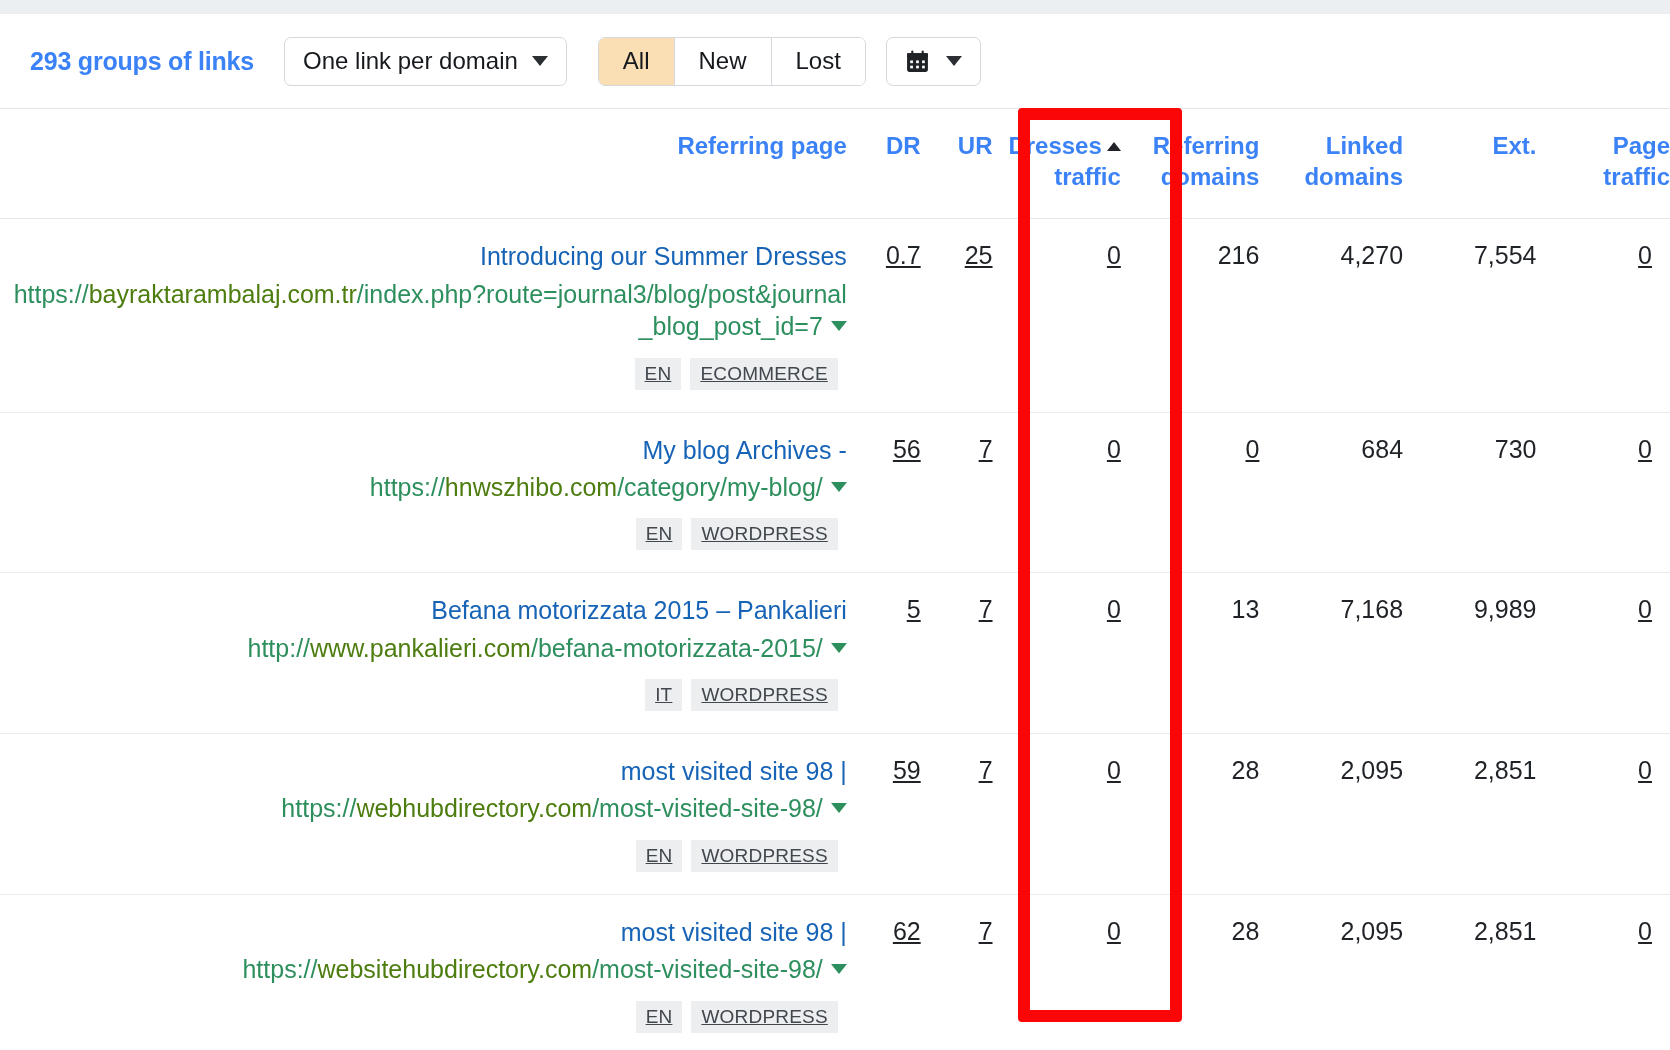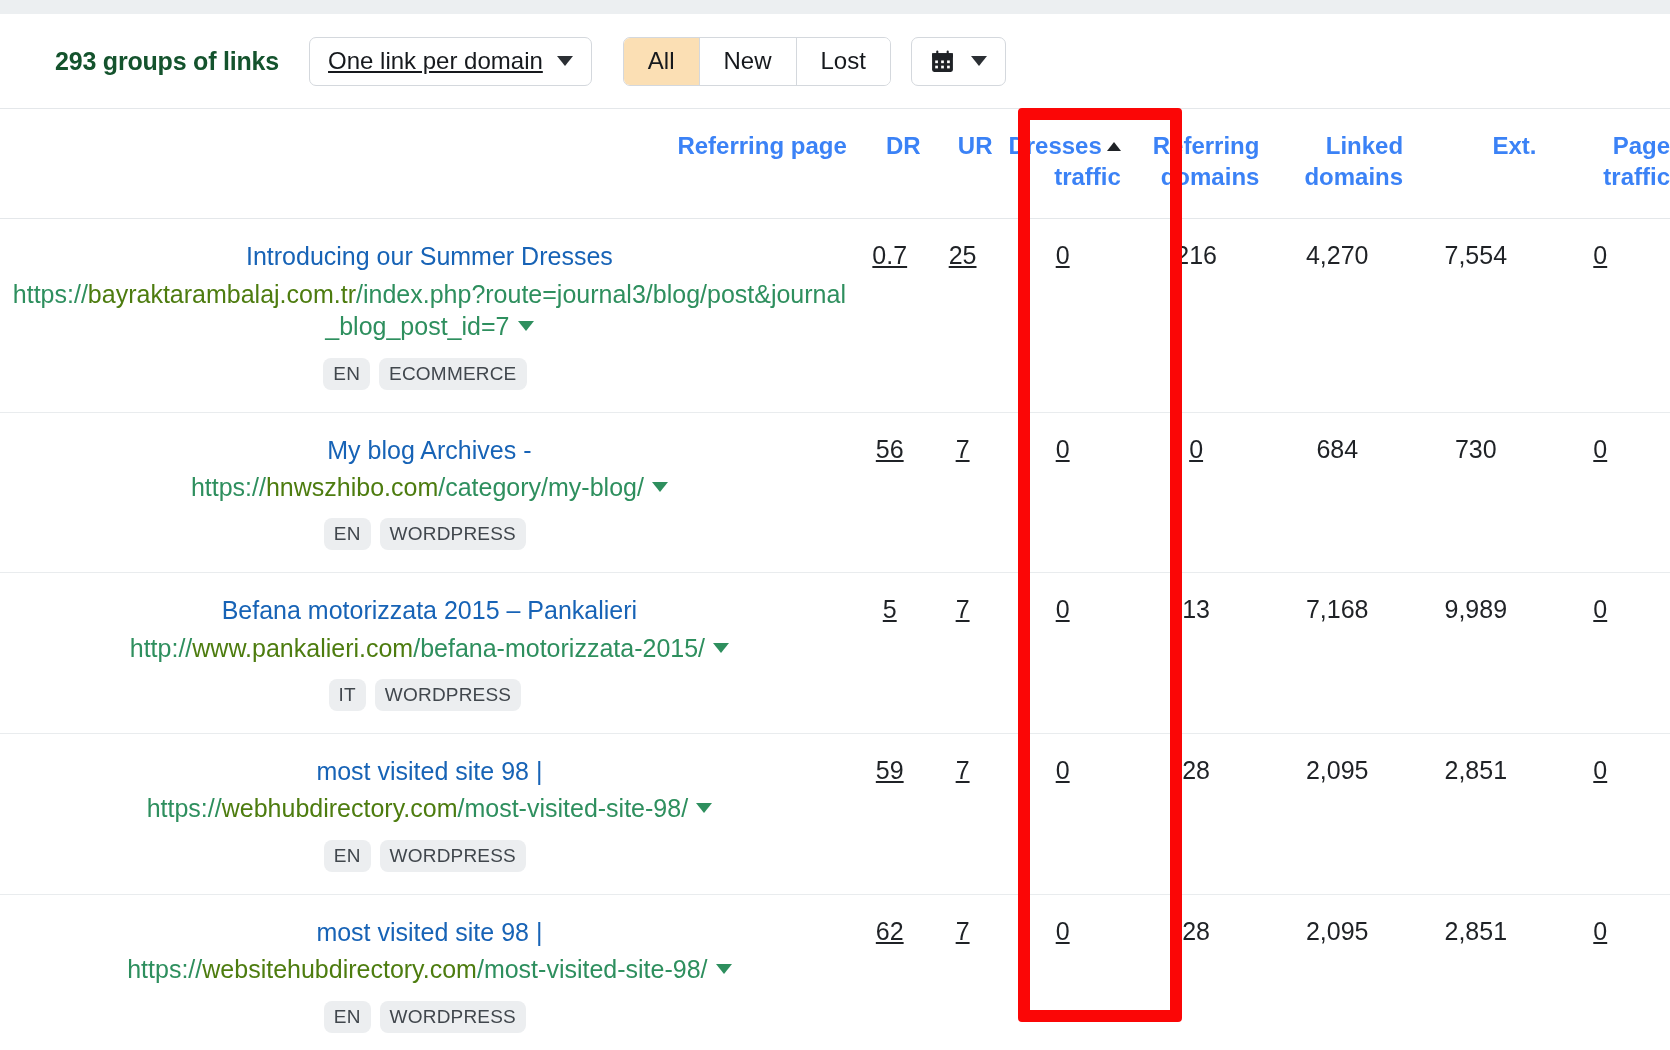--- a/index.html
+++ b/index.html
@@ -17,33 +17,32 @@
   .top-strip { height: 14px; background: #eceff1; width: 100%; }
 
   
   .toolbar {
     display: flex; align-items: center;
     gap: 0;
     padding: 24px 0 24px 30px;
     height: 94px;
   }
   .groups-count {
-    font-size: 25px; font-weight: bold; color: #14532d;
-    white-space: nowrap; letter-spacing: -0.2px; margin-left: 25px;
+    font-size: 25px; font-weight: bold; color: #3b82f6;
+    white-space: nowrap; letter-spacing: -0.2px;
   }
   .dropdown {
     margin-left: 30px;
     display: inline-flex; align-items: center; gap: 14px;
     border: 1px solid #d4d8dd; border-radius: 7px;
     background: #fff;
     height: 49px; padding: 0 18px;
     font-size: 24px; color: #16191d;
     cursor: pointer;
     white-space: nowrap;
-    text-decoration: underline;
   }
   .caret {
     width: 0; height: 0;
     border-left: 8px solid transparent;
     border-right: 8px solid transparent;
     border-top: 10px solid #2b2f34;
     display: inline-block;
   }
   .seg-group {
     margin-left: 31px;
@@ -89,21 +88,21 @@
     border-right: 7px solid transparent;
     border-bottom: 9px solid #1f2226;
     vertical-align: 3px; margin-left: 5px;
   }
   table.links tbody td {
     border-bottom: 1px solid #e9ecee;
     vertical-align: top;
     padding: 22px 0 22px 12px;
     font-size: 25px;
     color: #1f2226;
-    text-align: center;
+    text-align: right;
   }
   td.cell-page { text-align: left; padding-left: 30px; padding-right: 16px; }
   td.num-dark { color: #26292d; text-decoration: underline; }
   td.num-link { color: #1763b6; }
   .row-title {
     color: #1763b6; font-size: 25px; line-height: 1.25;
     display: block; margin-bottom: 5px; cursor: pointer;
     word-break: break-word;
   }
   .row-url {
@@ -115,22 +114,22 @@
   .url-caret {
     width: 0; height: 0; display: inline-block;
     border-left: 8px solid transparent;
     border-right: 8px solid transparent;
     border-top: 10px solid #2e8f5e;
     margin-left: 8px; vertical-align: 4px;
   }
   .tags { margin-top: 14px; }
   .tag {
     display: inline-block; background: #eceef0; color: #41474d;
-    font-size: 19px; padding: 5px 10px; border-radius: 8px;
-    margin-right: 9px; letter-spacing: 0.2px;
+    font-size: 19px; padding: 5px 10px; border-radius: 0;
+    margin-right: 9px; letter-spacing: 0.2px; text-decoration: underline;
   }
   
   col.c-page { width: 825px; }
   col.c-dr   { width: 72px; }
   col.c-ur   { width: 70px; }
   col.c-dt   { width: 125px; }
   col.c-rd   { width: 135px; }
   col.c-ld   { width: 140px; }
   col.c-ext  { width: 130px; }
   col.c-pt   { width: 130px; }

